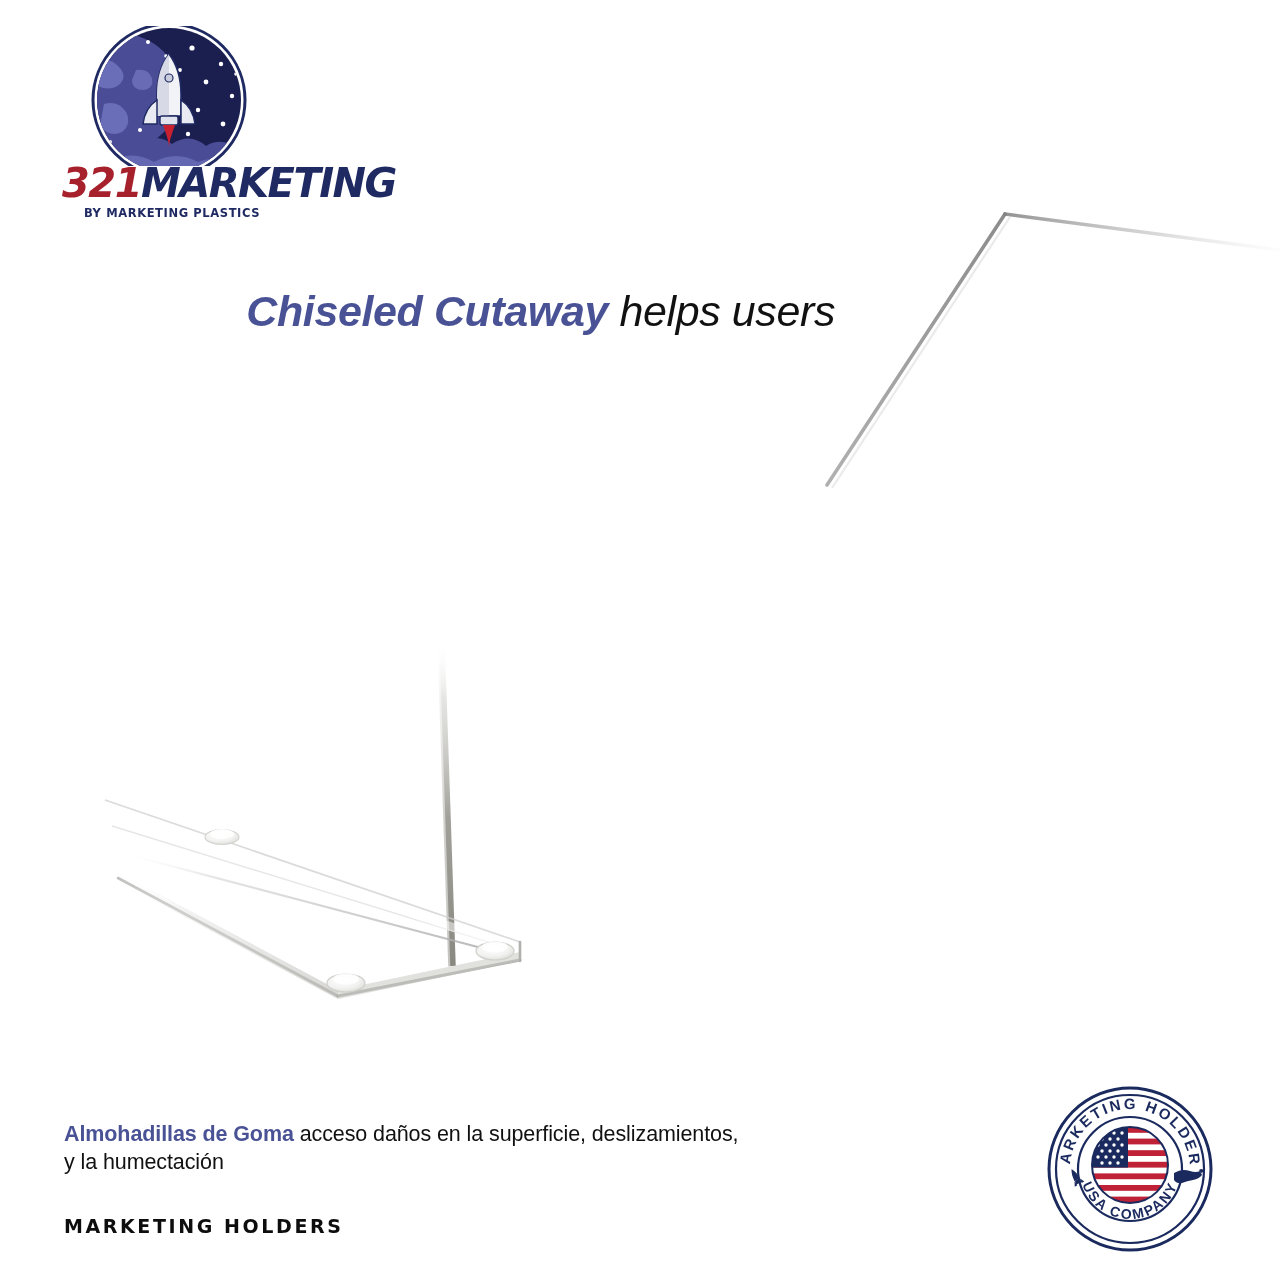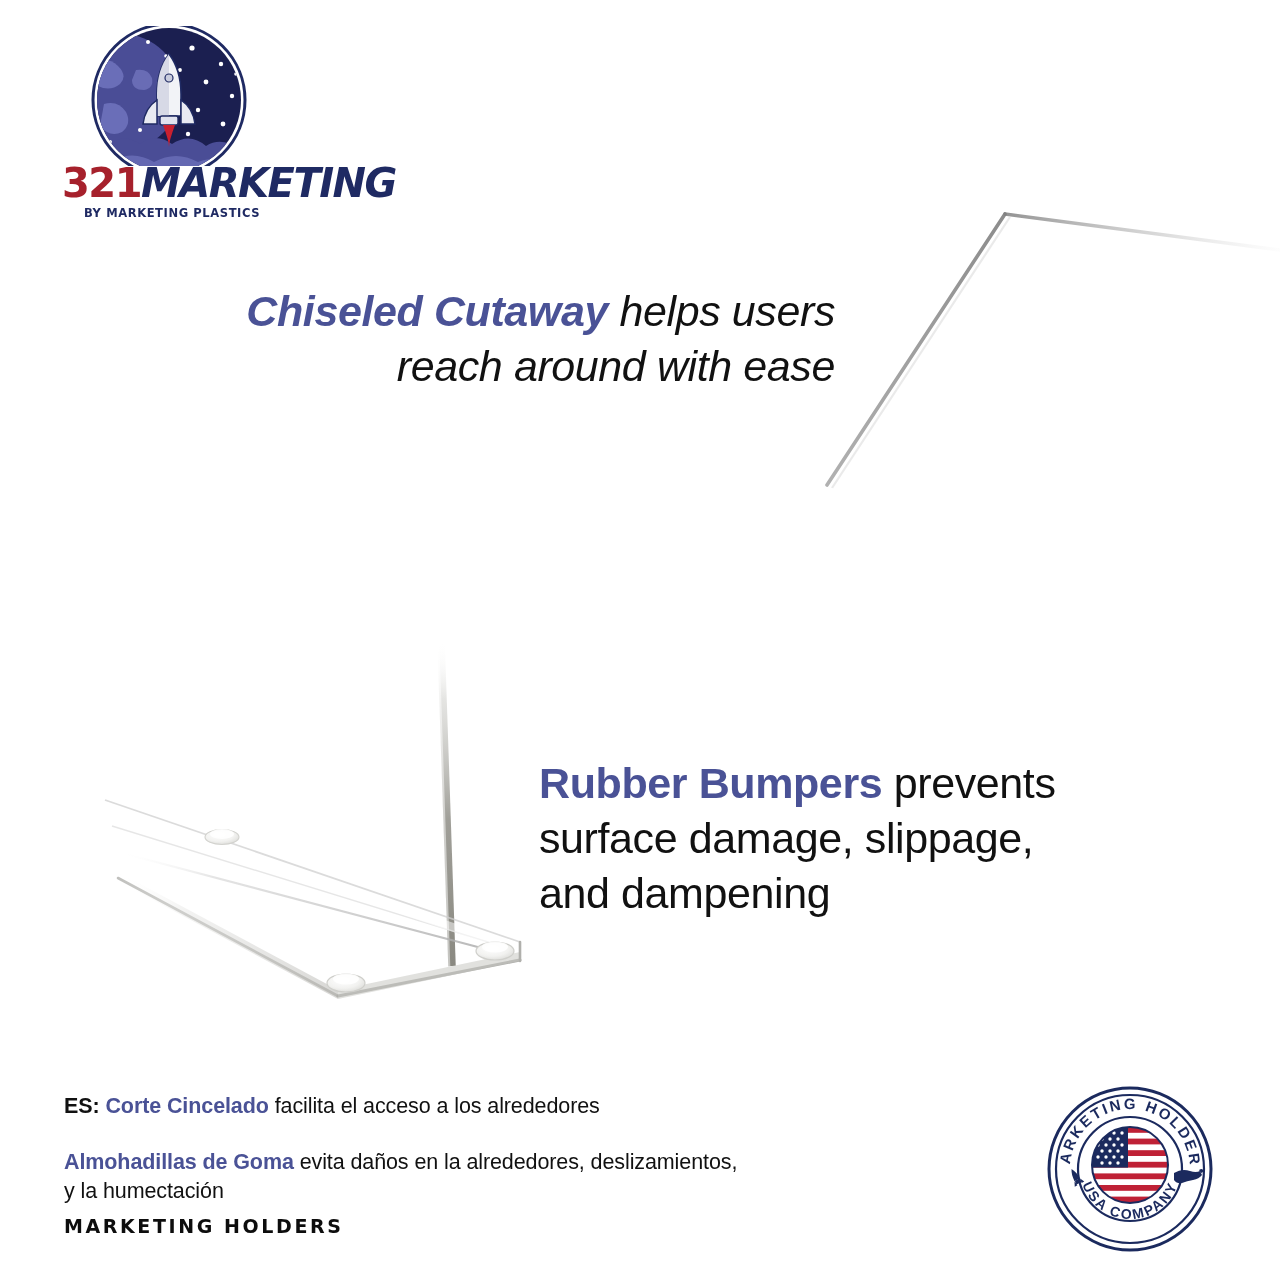--- a/index.html
+++ b/index.html
@@ -42,20 +42,21 @@
     top: 137px;
     width: 220px;
     text-align: center;
     line-height: 1;
     white-space: nowrap;
   }
   .wm-321 {
     font-family: "DejaVu Sans", sans-serif;
     font-weight: 700;
     font-size: 40px;
+    font-style: italic;
     letter-spacing: -1.5px;
     color: #a6212c;
   }
   .wm-plastics {
     font-family: "DejaVu Sans", sans-serif;
     font-weight: 700;
     font-size: 40px;
     font-style: italic;
     letter-spacing: -1.5px;
     color: #1f2a63;
@@ -299,32 +300,25 @@
       </g>
       <g>
         <ellipse cx="495" cy="951" rx="19" ry="9" fill="url(#bumperGrad)" stroke="#cfcfcb" stroke-width="1.2"></ellipse>
         <ellipse cx="495" cy="947" rx="13" ry="5.5" fill="#ffffff" opacity="0.85"></ellipse>
       </g>
     </g>
   </svg>
 
   <div id="callout-cutaway" class="callout">
     <span class="hl">Chiseled Cutaway</span><span> helps users</span><br>
-    <span>reach around with ease</span>
   </div>
 
-  <div id="callout-bumpers" class="callout">
-    <span class="hl">Rubber Bumpers</span><span> prevents</span><br>
-    <span>surface damage, slippage,</span><br>
-    <span>and dampening</span>
-  </div>
 
   <div id="es-block">
-    <div class="es-line one"><span class="es-prefix">ES:</span> <span class="es-hl">Corte Cincelado</span><span> facilita el acceso a los alrededores</span></div>
-    <div class="es-line two"><span class="es-hl">Almohadillas de Goma</span><span> evita daños en la alrededores, deslizamientos,</span><br><span>y la humectación</span></div>
+    <div class="es-line two"><span class="es-hl">Almohadillas de Goma</span><span> acceso daños en la superficie, deslizamientos,</span><br><span>y la humectación</span></div>
   </div>
 
   <div id="mh-wordmark">MARKETING HOLDERS</div>
 
   <div id="usa-badge">
     <svg viewBox="0 0 168 168" width="168" height="168" aria-hidden="true">
       <defs>
         <path id="arcTop" d="M24 84 a60 60 0 0 1 120 0"></path>
         <path id="arcBottom" d="M34 84 a50 50 0 0 0 100 0"></path>
         <clipPath id="flagClip">

